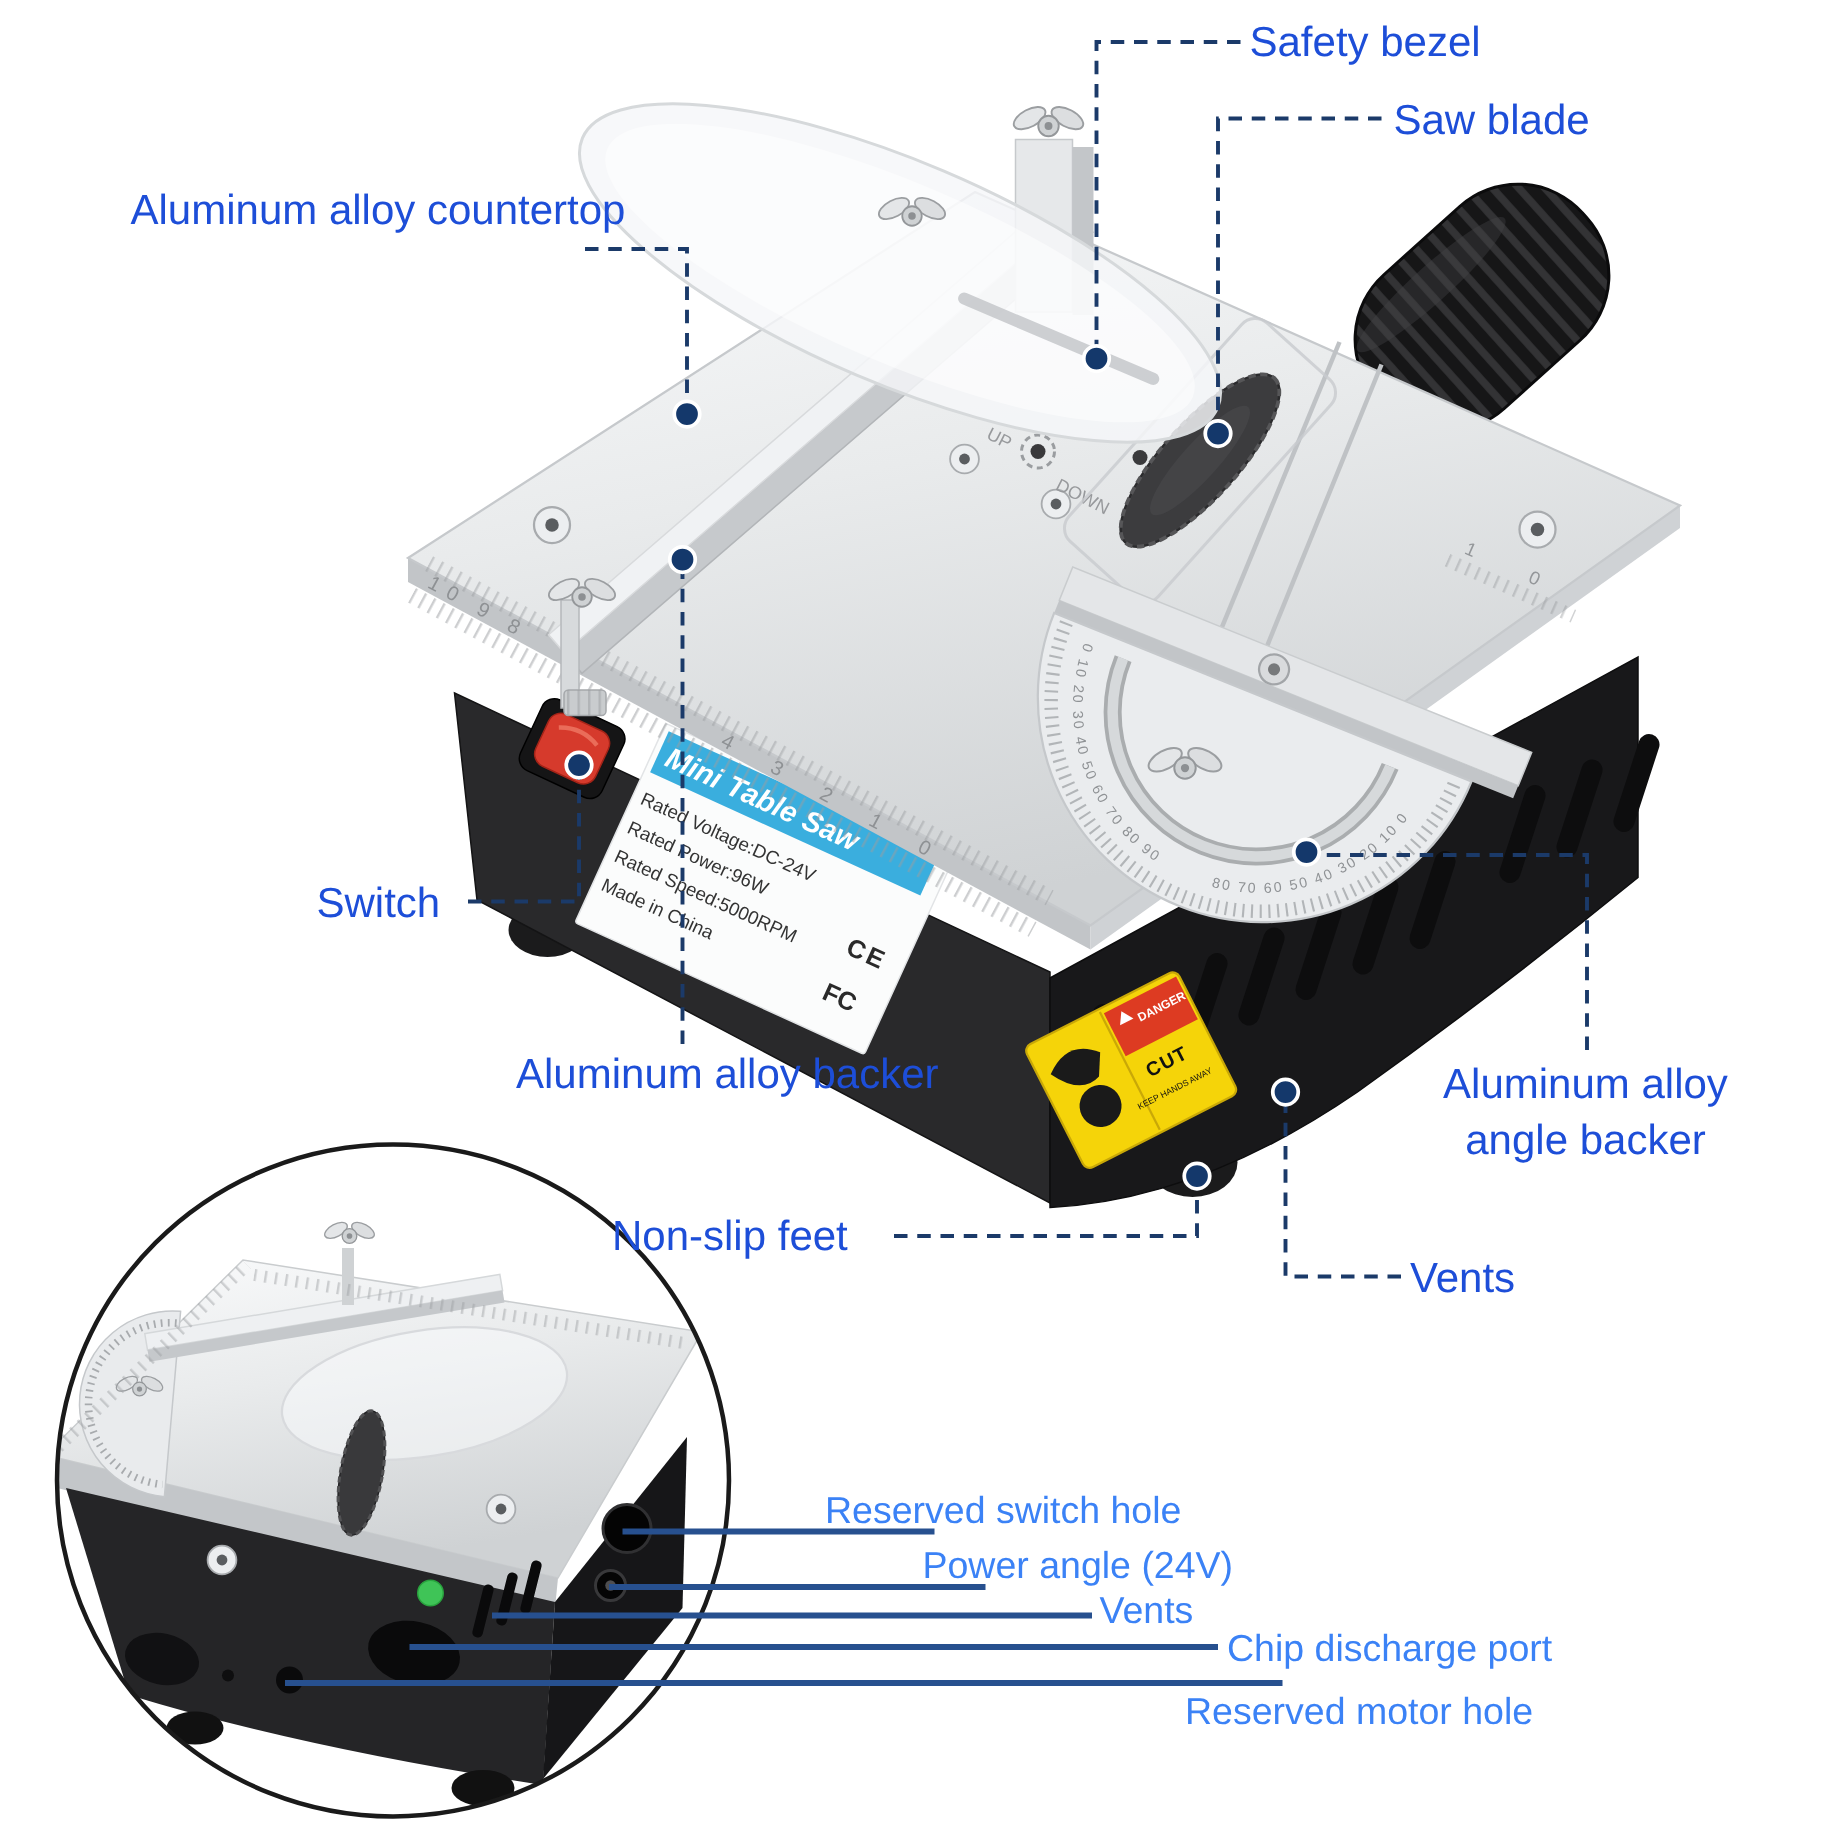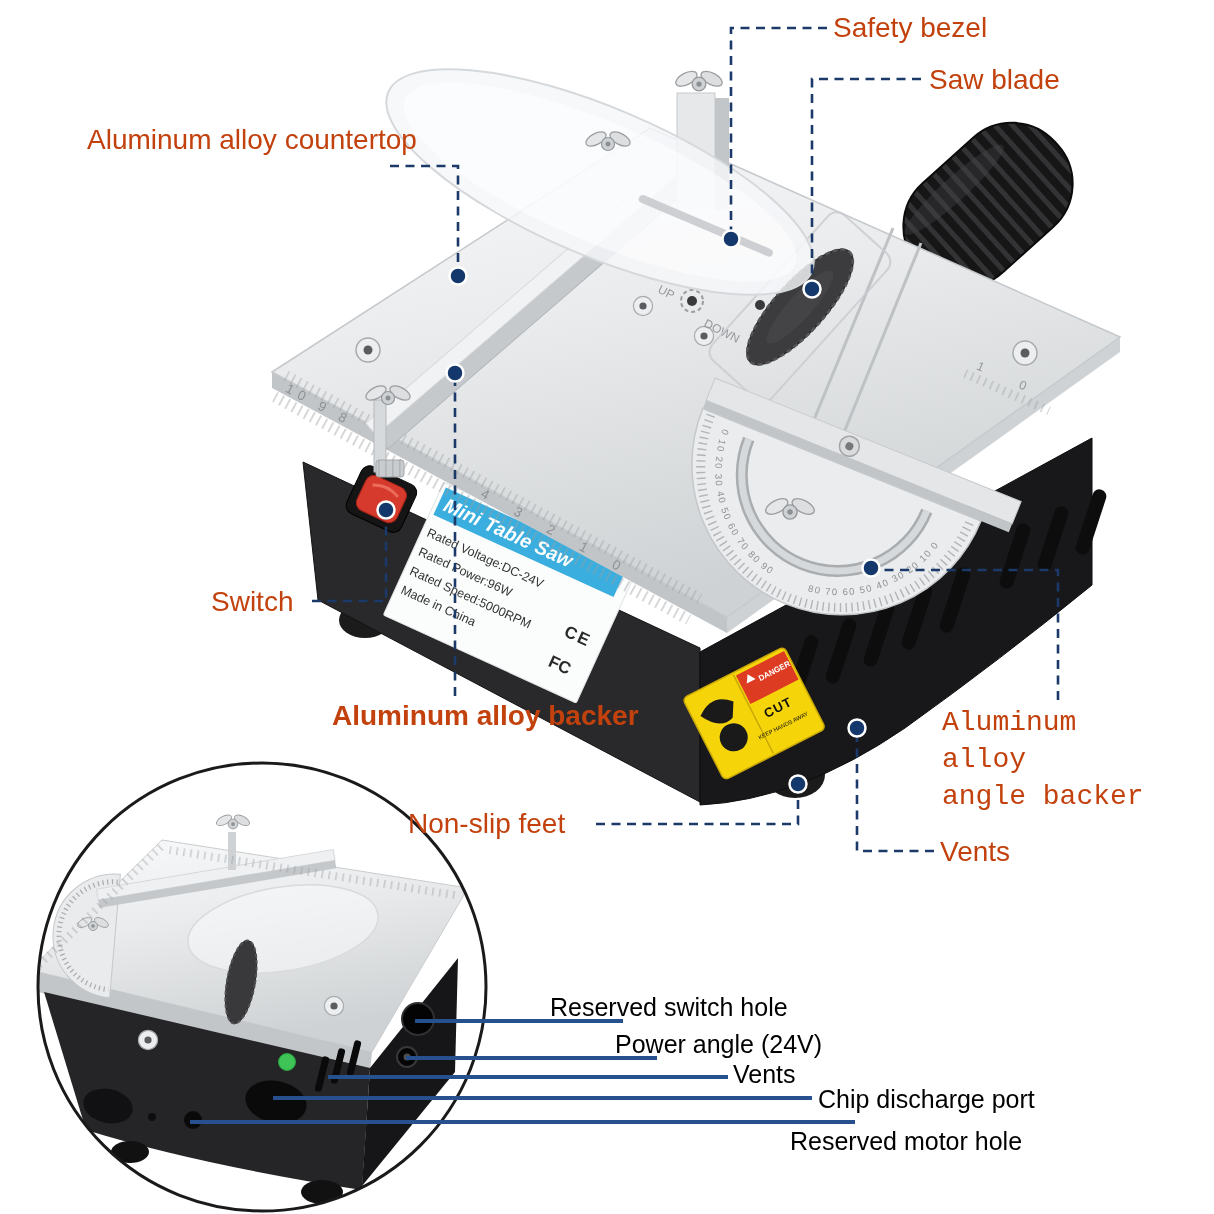--- a/index.html
+++ b/index.html
@@ -1,21 +1,21 @@
 <!DOCTYPE html>
 <html><head>
 <meta charset="utf-8">
 <style>
   html,body{margin:0;padding:0;background:#ffffff;}
   .canvas{position:relative;width:1214px;height:1214px;background:#ffffff;overflow:hidden;
           font-family:"Liberation Sans","DejaVu Sans",sans-serif;}
   .canvas svg{position:absolute;left:0;top:0;}
-  .lbl{position:absolute;color:#c2410c;font-size:28px;line-height:32px;white-space:nowrap;}
-  .lbl-sm{position:absolute;color:#000000;font-size:25px;line-height:28px;white-space:nowrap;}
-  .lbl-center{white-space:normal;line-height:37px;font-family:Liberation Mono, monospace;}
+  .lbl{position:absolute;color:#1d4ed8;font-size:28px;line-height:32px;white-space:nowrap;}
+  .lbl-sm{position:absolute;color:#3b82f6;font-size:25px;line-height:28px;white-space:nowrap;}
+  .lbl-center{text-align:center;white-space:normal;line-height:37px;}
   svg text{font-family:"Liberation Sans","DejaVu Sans",sans-serif;}
 </style>
 </head>
 <body>
 
 <div class="canvas">
 
 <svg width="1214" height="1214" viewBox="0 0 1214 1214">
   <defs>
     <linearGradient id="tableGrad" x1="0" y1="0" x2="0.35" y2="1">
@@ -265,21 +265,21 @@
     <circle cx="798" cy="784" r="8.5"></circle>
     <circle cx="871" cy="568" r="8.5"></circle>
     <circle cx="857" cy="728" r="8.5"></circle>
   </g>
 </svg>
 
 <div class="lbl" style="left:833px;top:12px;">Safety bezel</div>
 <div class="lbl" style="left:929px;top:64px;">Saw blade</div>
 <div class="lbl" style="left:87px;top:124px;">Aluminum alloy countertop</div>
 <div class="lbl" style="left:211px;top:586px;">Switch</div>
-<div class="lbl" style="left:332px;top:700px;font-weight:bold;">Aluminum alloy backer</div>
+<div class="lbl" style="left:344px;top:700px;">Aluminum alloy backer</div>
 <div class="lbl" style="left:408px;top:808px;">Non-slip feet</div>
 <div class="lbl lbl-center" style="left:942px;top:704px;width:230px;">
   <span>Aluminum alloy</span><br>
   <span>angle backer</span>
 </div>
 <div class="lbl" style="left:940px;top:836px;">Vents</div>
 <div class="lbl-sm" style="left:550px;top:993px;">Reserved switch hole</div>
 <div class="lbl-sm" style="left:615px;top:1030px;">Power angle (24V)</div>
 <div class="lbl-sm" style="left:733px;top:1060px;">Vents</div>
 <div class="lbl-sm" style="left:790px;top:1127px;">Reserved motor hole</div>

